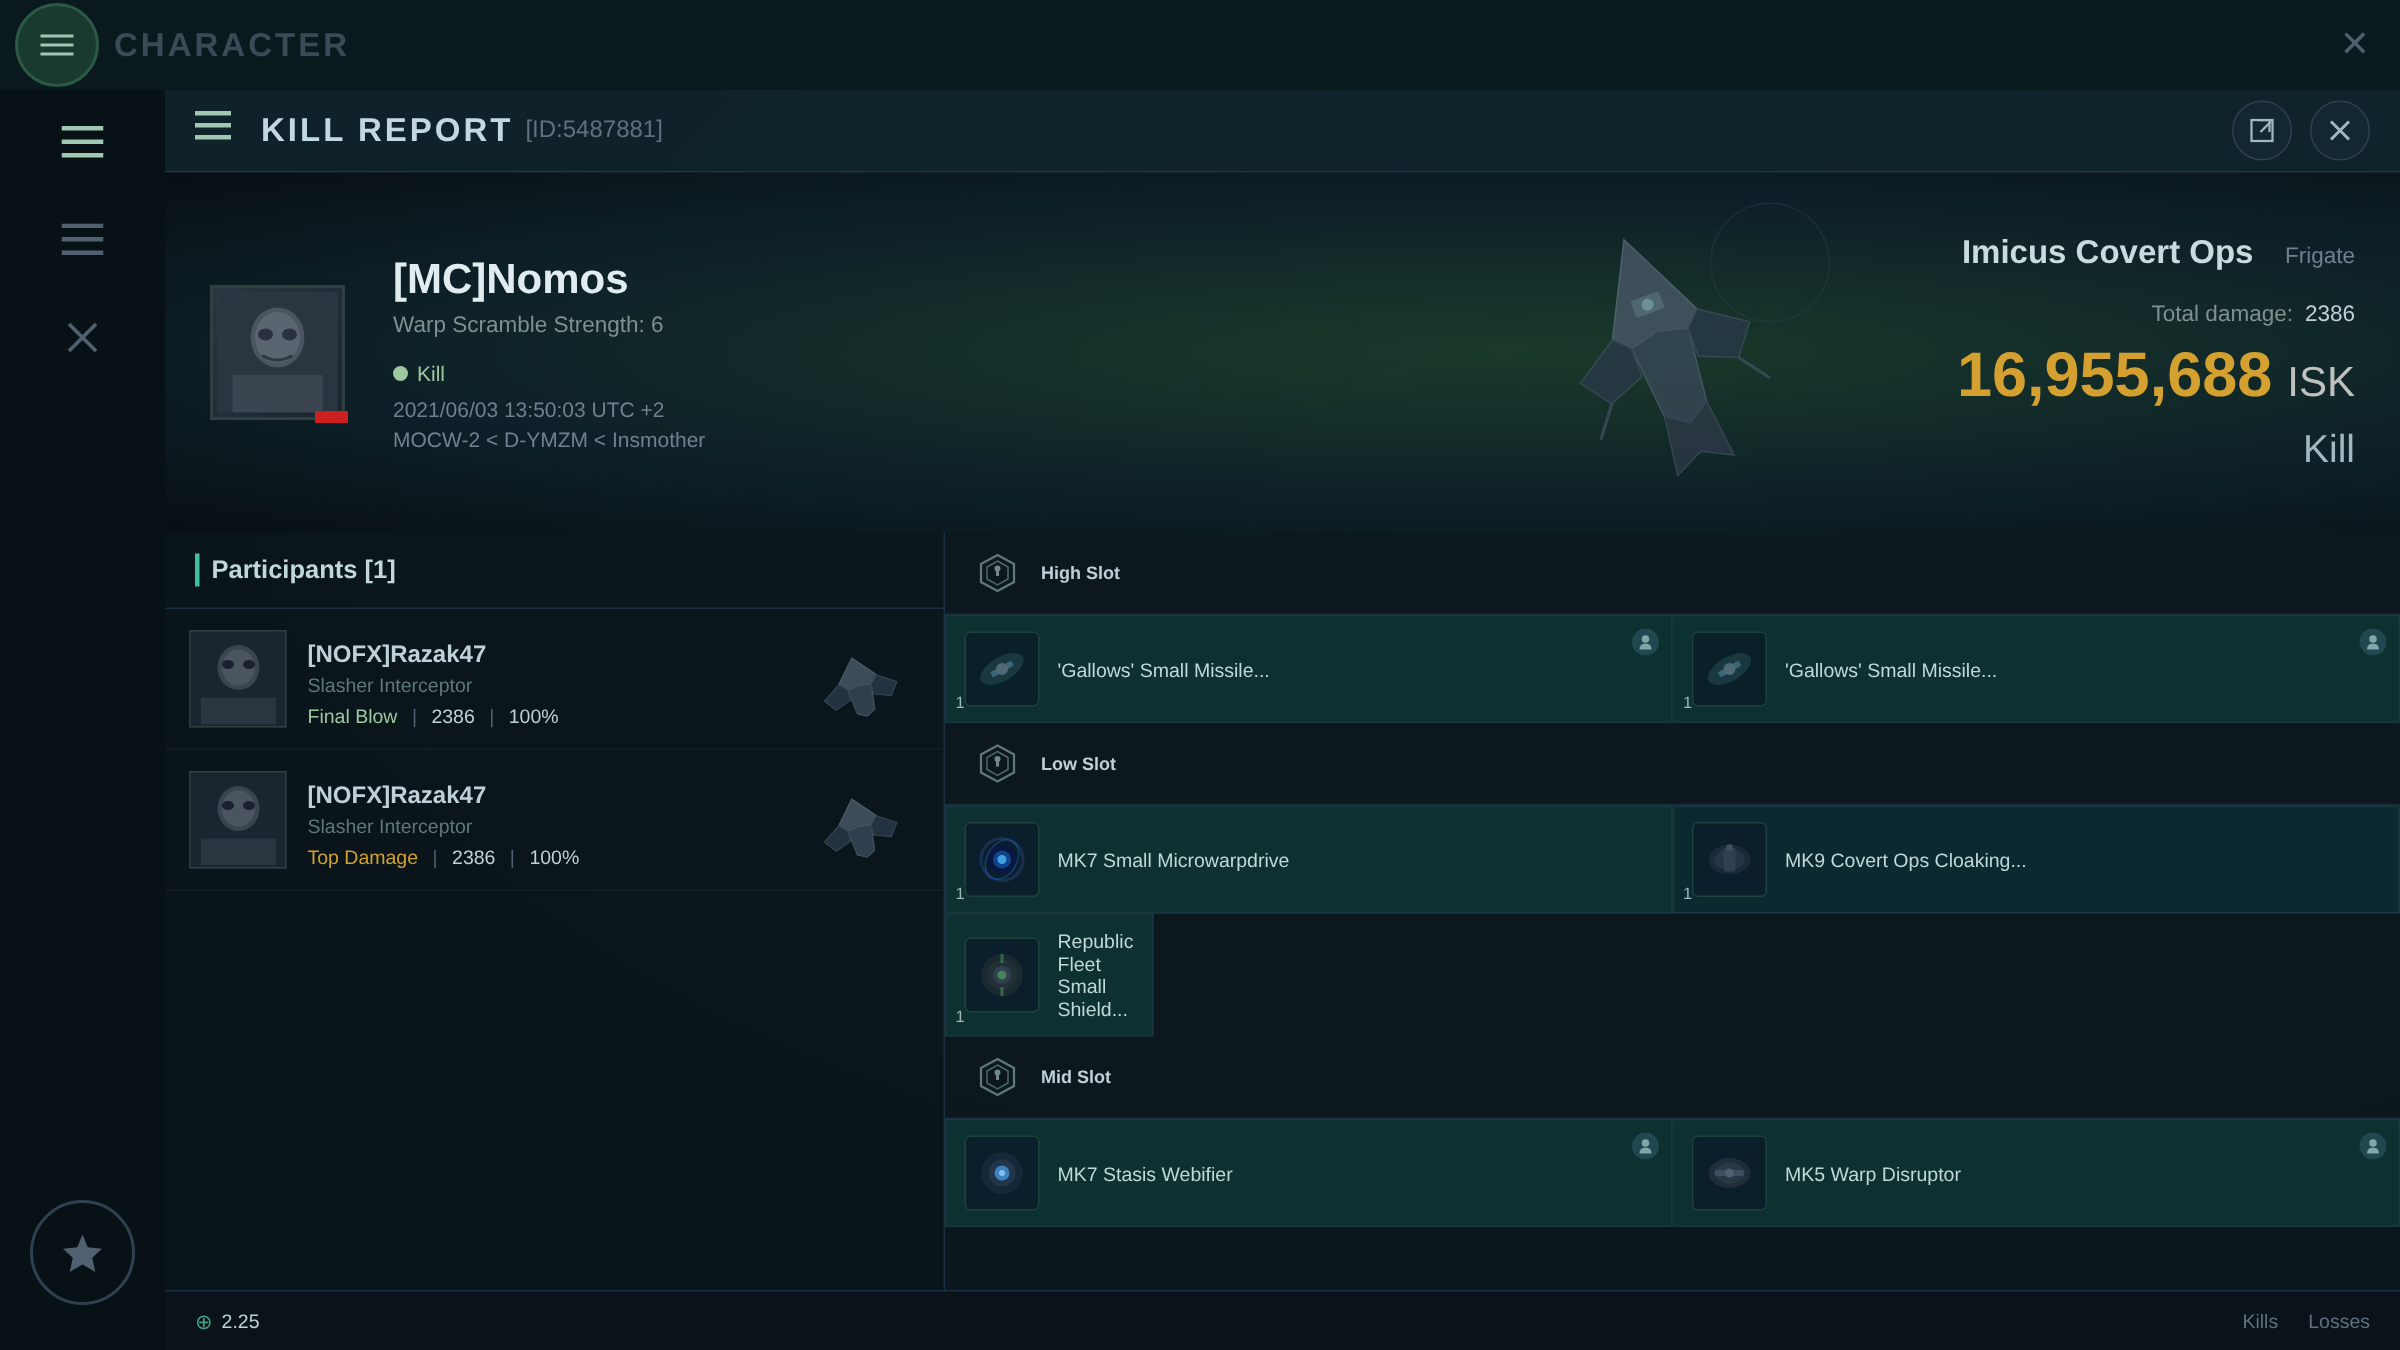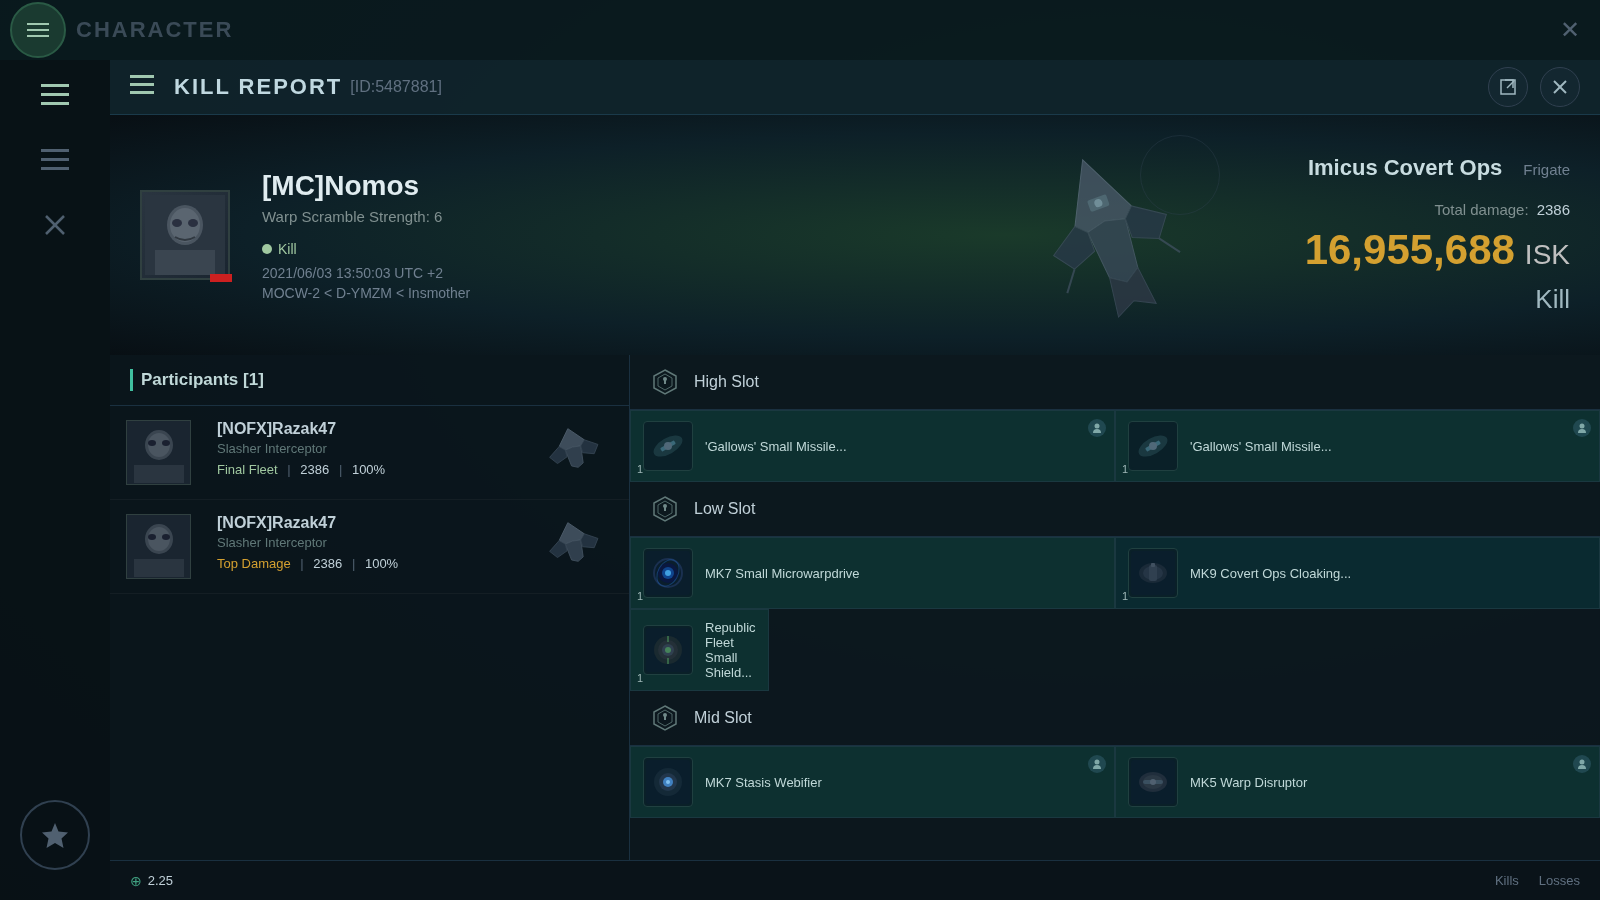--- a/index.html
+++ b/index.html
@@ -301,24 +301,24 @@
       width: 3px; height: 22px;
       background: #40c0a0;
     }
     .participants-title {
       font-size: 17px;
       color: #c0d8d8;
       font-weight: bold;
     }
     .participant-row {
       display: flex;
-      align-items: flex-start;
+      align-items: flex-end;
       padding: 14px 16px;
       border-bottom: 1px solid #141e24;
-      gap: 26px;
+      gap: 14px;
     }
     .participant-avatar {
       width: 65px; height: 65px;
       background: #1a2530;
       border: 1px solid #304040;
       flex-shrink: 0;
       display: flex; align-items: center; justify-content: center;
     }
     .participant-info { flex: 1; }
     .participant-name { font-size: 16px; color: #c0d0d8; font-weight: bold; }
@@ -349,23 +349,23 @@
       padding: 12px 20px;
       border-bottom: 1px solid #1a3040;
     }
     .slot-icon {
       width: 30px; height: 30px;
       display: flex; align-items: center; justify-content: center;
       color: #607878;
       font-size: 18px;
     }
     .slot-title {
-      font-size: 16px;
+      font-size: 12px;
       color: #c0d0d8;
-      font-weight: normal;
+      font-weight: bold;
     }
     .slot-items-row {
       display: flex;
       gap: 0;
     }
     .slot-item {
       flex: 1;
       background: #0a2a30;
       border: 1px solid #1a3840;
       display: flex;
@@ -603,21 +603,21 @@
             <ellipse cx="30" cy="22" rx="11" ry="12" fill="#4a5560"></ellipse>
             <rect x="5" y="42" width="50" height="18" fill="#2a3540"></rect>
             <ellipse cx="23" cy="20" rx="4" ry="3" fill="#1a2030"></ellipse>
             <ellipse cx="37" cy="20" rx="4" ry="3" fill="#1a2030"></ellipse>
           </svg>
         </div>
         <div class="participant-info">
           <div class="participant-name">[NOFX]Razak47</div>
           <div class="participant-ship">Slasher Interceptor</div>
           <div class="participant-stats">
-            <span class="final-blow-label">Final Fleet</span>
+            <span class="final-blow-label">Final Blow</span>
             <span class="stat-sep">|</span>
             <span class="stat-value">2386</span>
             <span class="stat-sep">|</span>
             <span class="stat-pct">100%</span>
           </div>
         </div>
         <div class="ship-icon-right">
           <svg width="75" height="50" viewBox="0 0 75 50">
             <g transform="rotate(-15,37,25)" opacity="0.8">
               <polygon points="37,5 50,20 45,25 37,24 29,25 24,20" fill="#4a5a6a" stroke="#607080" stroke-width="0.8"></polygon>

